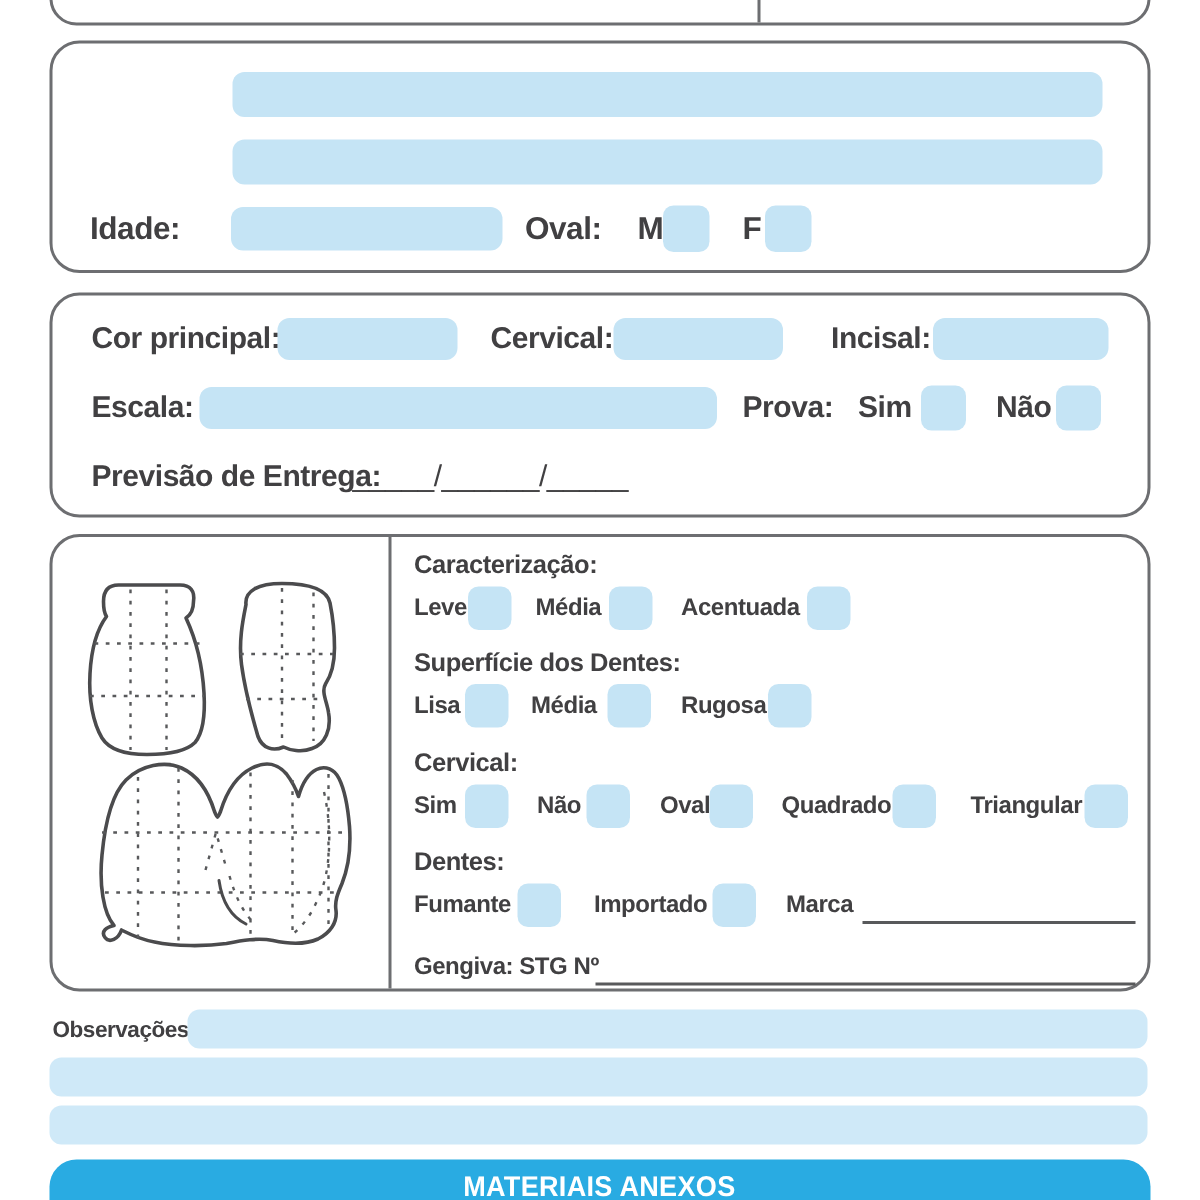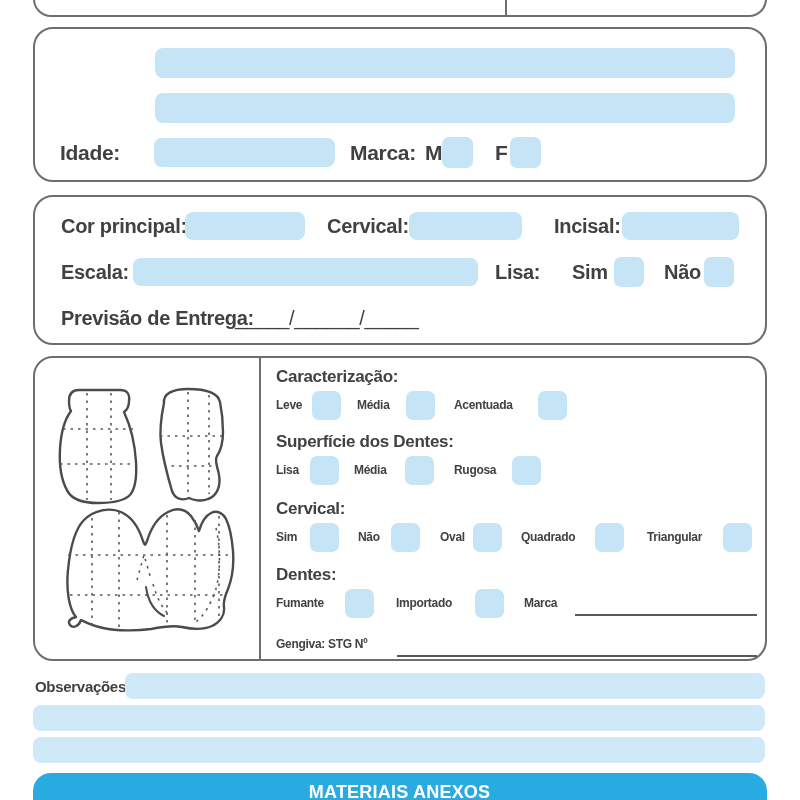--- a/index.html
+++ b/index.html
@@ -15,21 +15,21 @@
     box-sizing:border-box;
   }
   .lbl{position:absolute;font-weight:700;letter-spacing:-0.3px;white-space:nowrap;}
   .field{position:absolute;background:#c5e4f5;border-radius:8px;}
   .obsfield{position:absolute;background:#cfe9f8;border-radius:8px;}
   .cb{position:absolute;width:29px;height:29px;background:#c5e4f5;border-radius:7px;}
   .uline{position:absolute;border-bottom:2px solid #58595b;}
   .vdiv{position:absolute;top:0;bottom:0;width:2px;background:#6d6e71;}
   .fs21{font-size:21px;line-height:30px;}
   .fs20{font-size:20px;line-height:28px;}
-  .fs17{font-size:12px;line-height:29px;}
+  .fs17{font-size:16px;line-height:29px;}
   .title17{font-size:17px;line-height:20px;font-weight:700;}
   .bar{
     position:absolute;left:33px;top:773px;width:734px;height:45px;
     background:#29abe2;border-radius:18px 18px 0 0;
     display:flex;justify-content:center;align-items:flex-start;
   }
   .bar span{
     color:#ffffff;font-weight:700;font-size:19px;line-height:19px;
     margin-top:9px;letter-spacing:0.2px;transform:scaleX(0.95);
   }
@@ -44,38 +44,38 @@
   <div class="vdiv" style="left:470px;"></div>
 </section>
 
 <section class="box" style="left:33px;top:27px;width:734px;height:155px;">
   <div class="field" style="left:120px;top:19px;width:580px;height:30px;"></div>
 
   <div class="field" style="left:120px;top:64px;width:580px;height:30px;"></div>
 
   <span class="lbl fs21" style="left:25px;top:109px;">Idade:</span>
   <div class="field" style="left:119px;top:109px;width:181px;height:29px;"></div>
-  <span class="lbl fs21" style="left:315px;top:109px;">Marca:</span>
+  <span class="lbl fs21" style="left:315px;top:109px;">Oval:</span>
   <span class="lbl fs21" style="left:390px;top:109px;">M</span>
   <div class="cb" style="left:407px;top:108px;width:31px;height:31px;"></div>
   <span class="lbl fs21" style="left:460px;top:109px;">F</span>
   <div class="cb" style="left:475px;top:108px;width:31px;height:31px;"></div>
 </section>
 
 <section class="box" style="left:33px;top:195px;width:734px;height:150px;">
   <span class="lbl fs20" style="left:26px;top:15px;">Cor principal:</span>
   <div class="field" style="left:150px;top:15px;width:120px;height:28px;"></div>
   <span class="lbl fs20" style="left:292px;top:15px;">Cervical:</span>
   <div class="field" style="left:374px;top:15px;width:113px;height:28px;"></div>
   <span class="lbl fs20" style="left:519px;top:15px;">Incisal:</span>
   <div class="field" style="left:587px;top:15px;width:117px;height:28px;"></div>
 
   <span class="lbl fs20" style="left:26px;top:61px;">Escala:</span>
   <div class="field" style="left:98px;top:61px;width:345px;height:28px;"></div>
-  <span class="lbl fs20" style="left:460px;top:61px;">Lisa:</span>
+  <span class="lbl fs20" style="left:460px;top:61px;">Prova:</span>
   <span class="lbl fs20" style="left:537px;top:61px;">Sim</span>
   <div class="cb" style="left:579px;top:60px;width:30px;height:30px;"></div>
   <span class="lbl fs20" style="left:629px;top:61px;">Não</span>
   <div class="cb" style="left:669px;top:60px;width:30px;height:30px;"></div>
 
   <span class="lbl fs20" style="left:200px;top:107px;font-weight:400;">_____/______/_____</span>
   <span class="lbl fs20" style="left:26px;top:107px;">Previsão de Entrega:</span>
 </section>
 
 <section class="box" style="left:33px;top:356px;width:734px;height:305px;">

